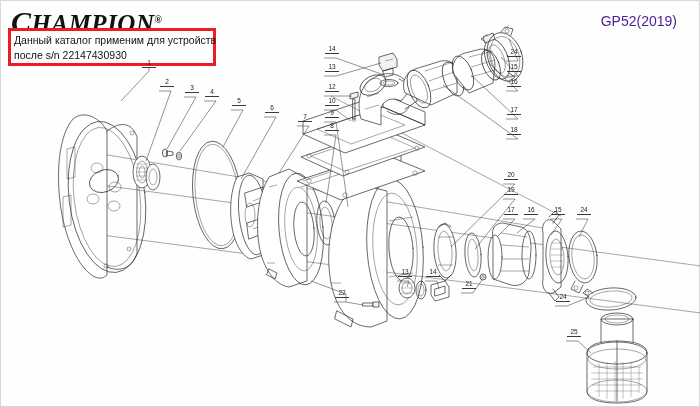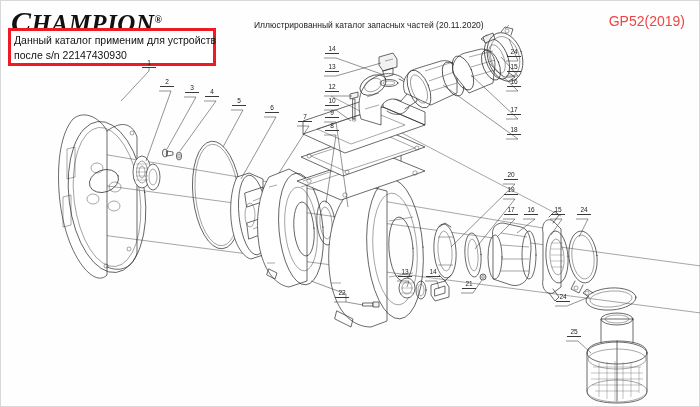--- a/index.html
+++ b/index.html
@@ -47,24 +47,24 @@
   .catalog-title {
     position: absolute;
     left: 253px;
     top: 19px;
     font-size: 8.5px;
     color: #1c1c1c;
     white-space: nowrap;
   }
   .model-code {
     position: absolute;
-    right: 14px;
+    right: 22px;
     top: 12px;
     font-size: 14px;
-    color: #ef4444;
+    color: #4c1d95;
     white-space: nowrap;
   }
 
   
   .notice {
     position: absolute;
     left: 7px;
     top: 27px;
     width: 208px;
     height: 38px;
@@ -135,21 +135,20 @@
 </style>
 </head>
 <body>
 
 <div id="page">
 
   <div class="brand">
     <span class="first">C</span><span>HAMPION</span><span class="reg">®</span>
   </div>
 
-  <div class="catalog-title">Иллюстрированный каталог запасных частей (20.11.2020)</div>
   <div class="model-code">GP52(2019)</div>
 
   <div class="notice">
     <div class="notice-line">Данный каталог применим для устройств</div>
     <div class="notice-line">после s/n 22147430930</div>
   </div>
 
   <svg id="drawing" viewBox="0 0 700 407">
 
     <g class="thin">

